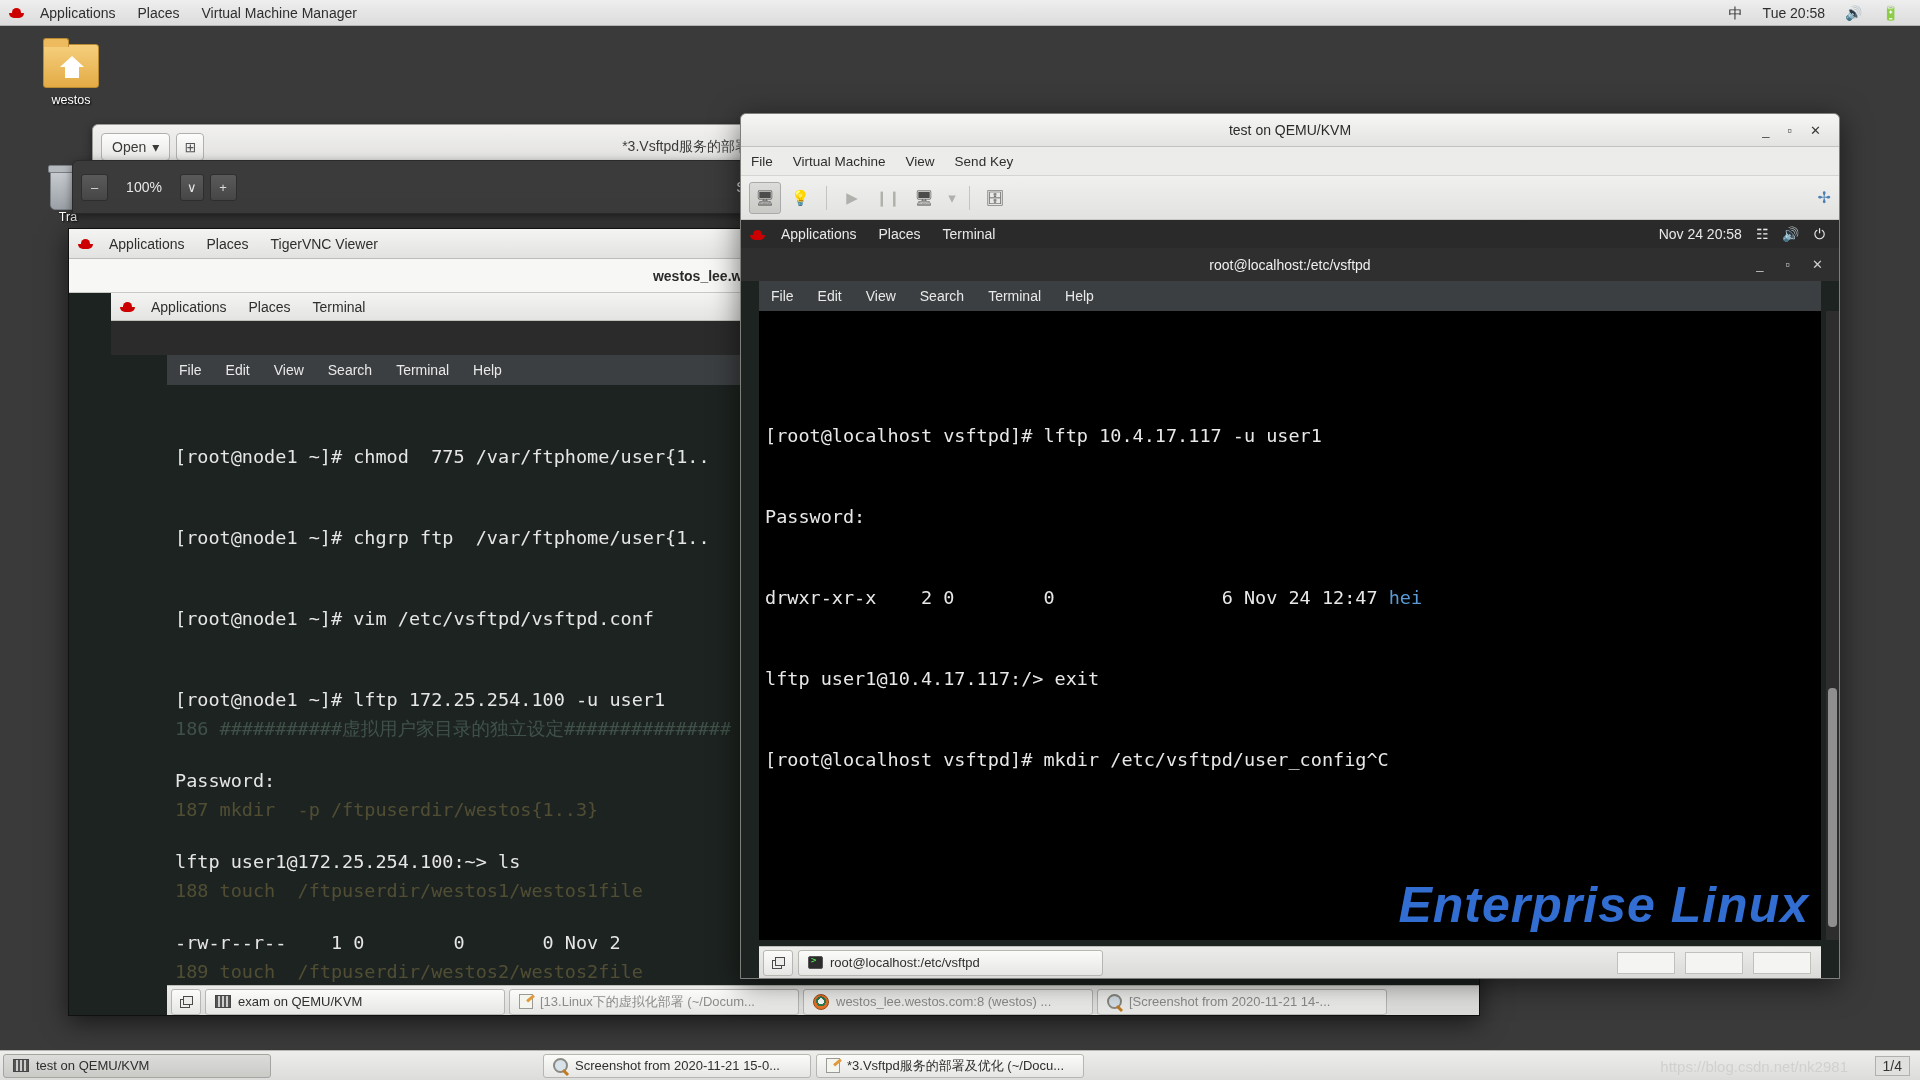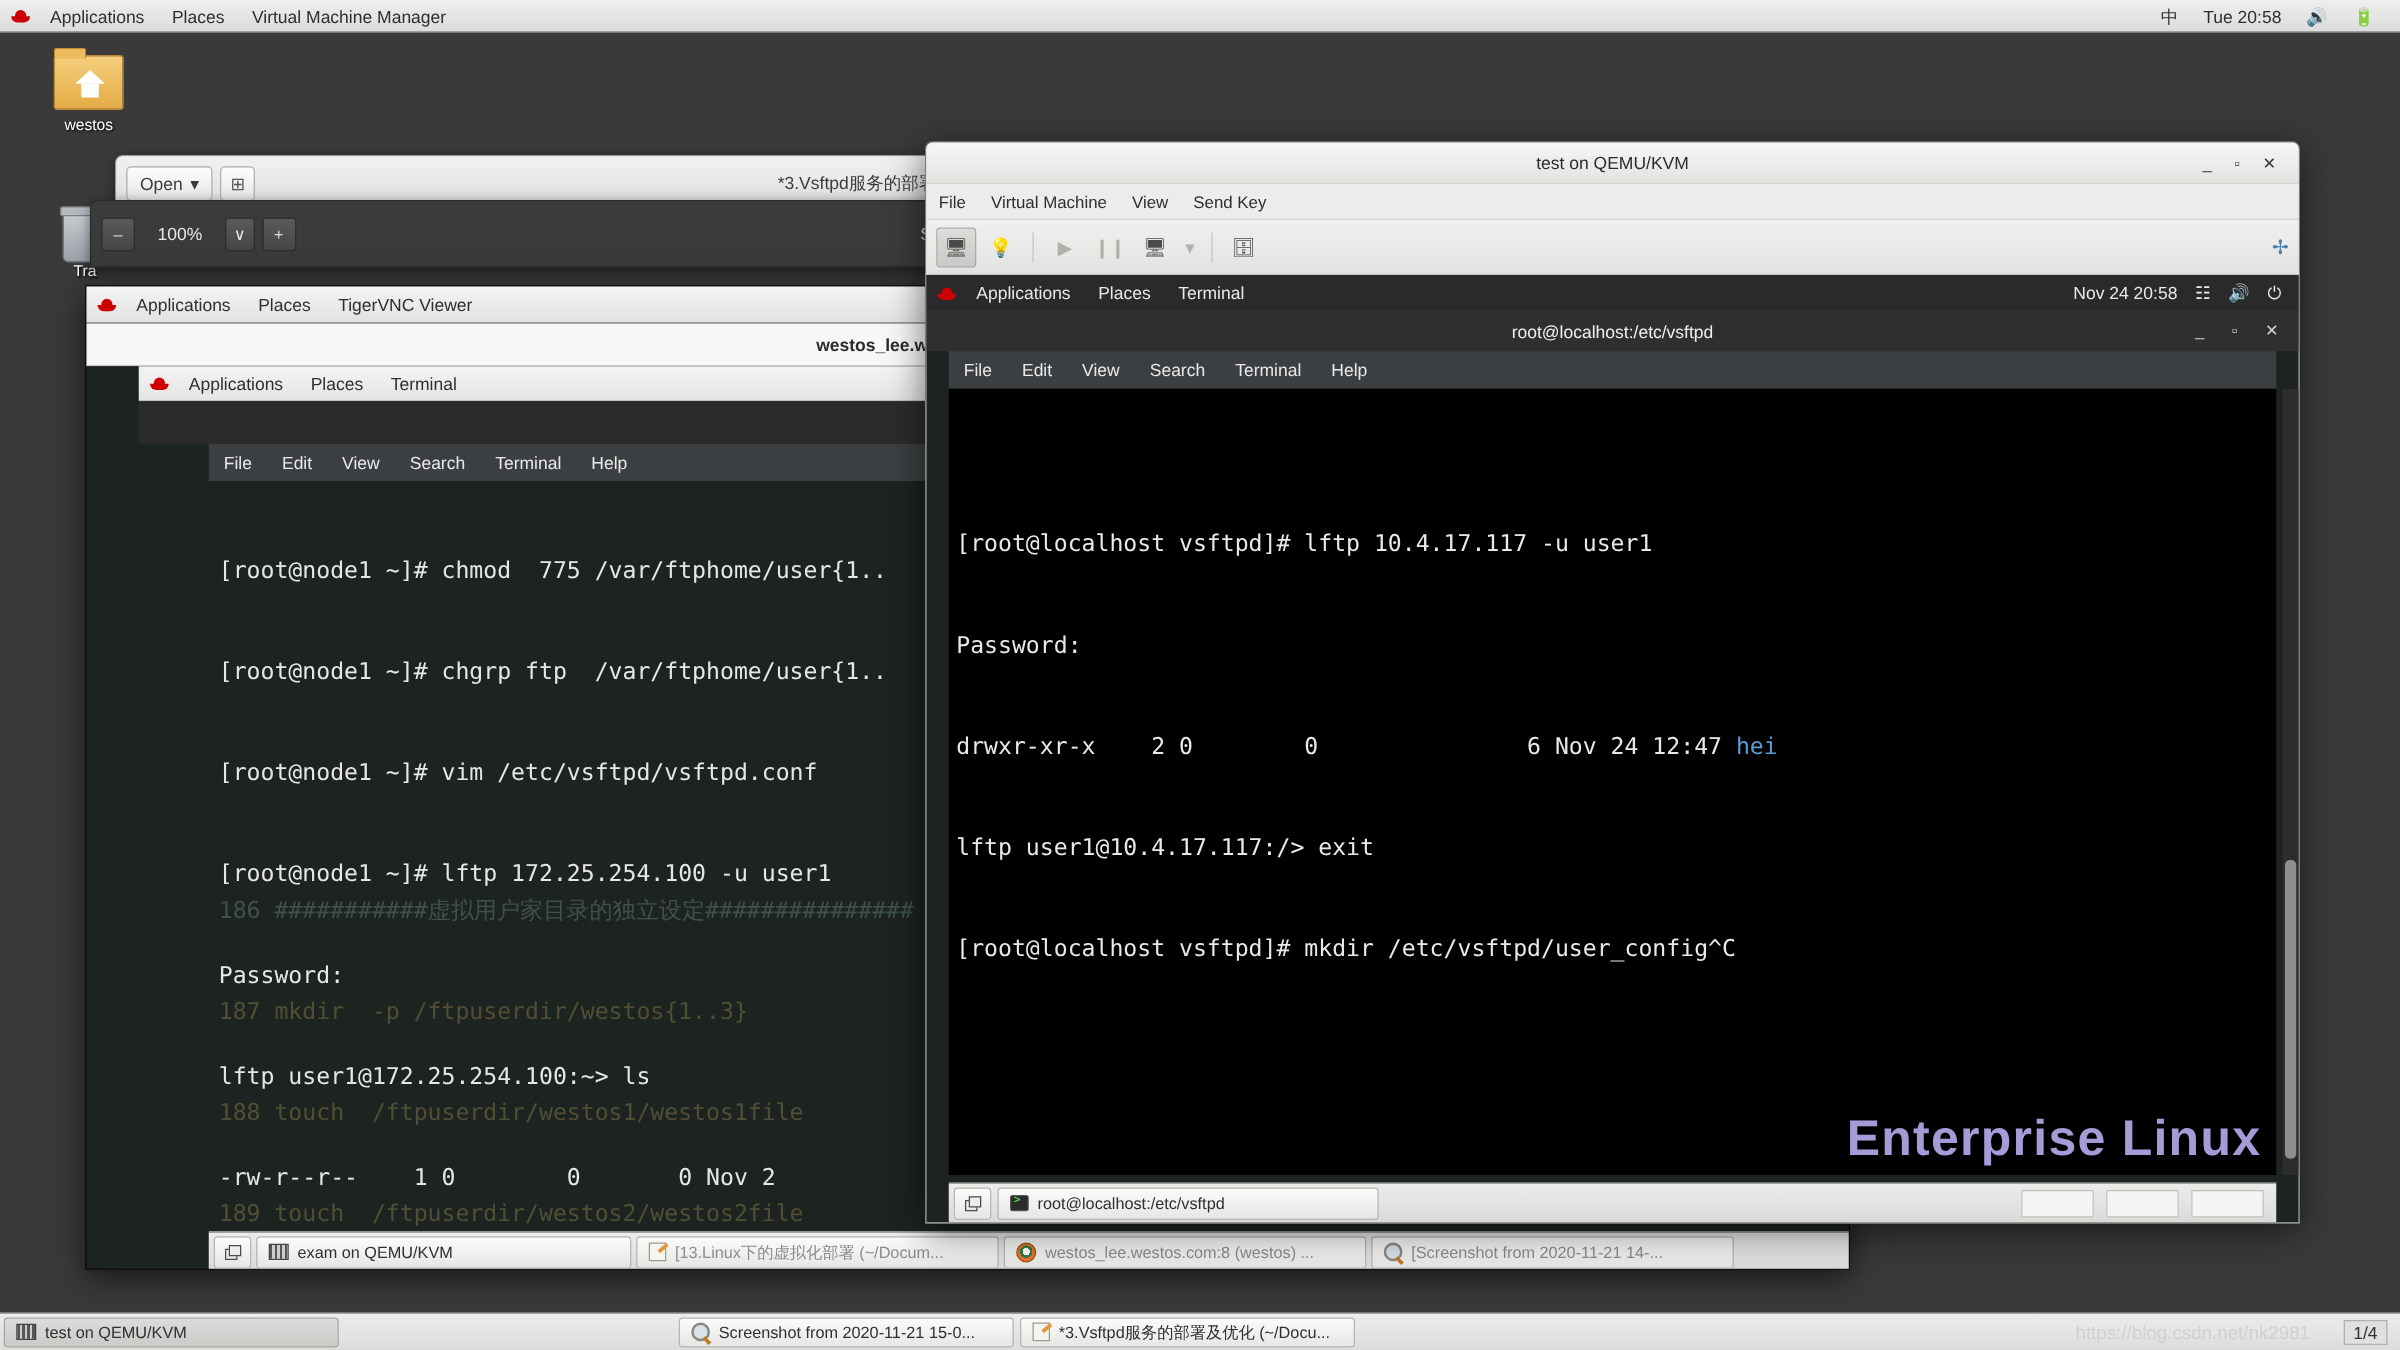--- a/index.html
+++ b/index.html
@@ -219,22 +219,22 @@
     position:absolute;right:0;top:91px;bottom:38px;width:13px;background:#2d2d2d;
   }
   #vmscreen .scrollbar .thumb{position:absolute;left:2px;top:60%;width:9px;height:38%;
     background:#8f8f8f;border-radius:4px;}
   #vmscreen .gtaskbar2{
     position:absolute;left:18px;right:18px;bottom:0;height:32px;
     background:linear-gradient(#ececea,#dadad8);border-top:1px solid #bdbdb9;
     display:flex;align-items:center;gap:5px;padding:0 4px;
   }
   #vmscreen .bgtext{
-    position:absolute;right:30px;bottom:44px;color:#c4b5fd;font-size:40px;font-weight:bold;
-    letter-spacing:1px; opacity:.85;
+    position:absolute;right:30px;bottom:44px;color:#3b82f6;font-size:50px;font-weight:bold;
+    letter-spacing:1px; opacity:.85;font-style:italic;
   }
   #vmscreen .empty-btn{height:22px;width:58px;background:#f4f4f2;border:1px solid #c0c0bc;}
 
   
   #host-taskbar{
     left:0; bottom:0; width:1920px; height:30px; z-index:70;
     background:linear-gradient(#ededeb,#dcdcda); border-top:1px solid #b6b6b2;
     display:flex; align-items:center; gap:5px; padding:0 3px;
   }
   #host-taskbar .tbtn{height:24px;font-size:13px;}

